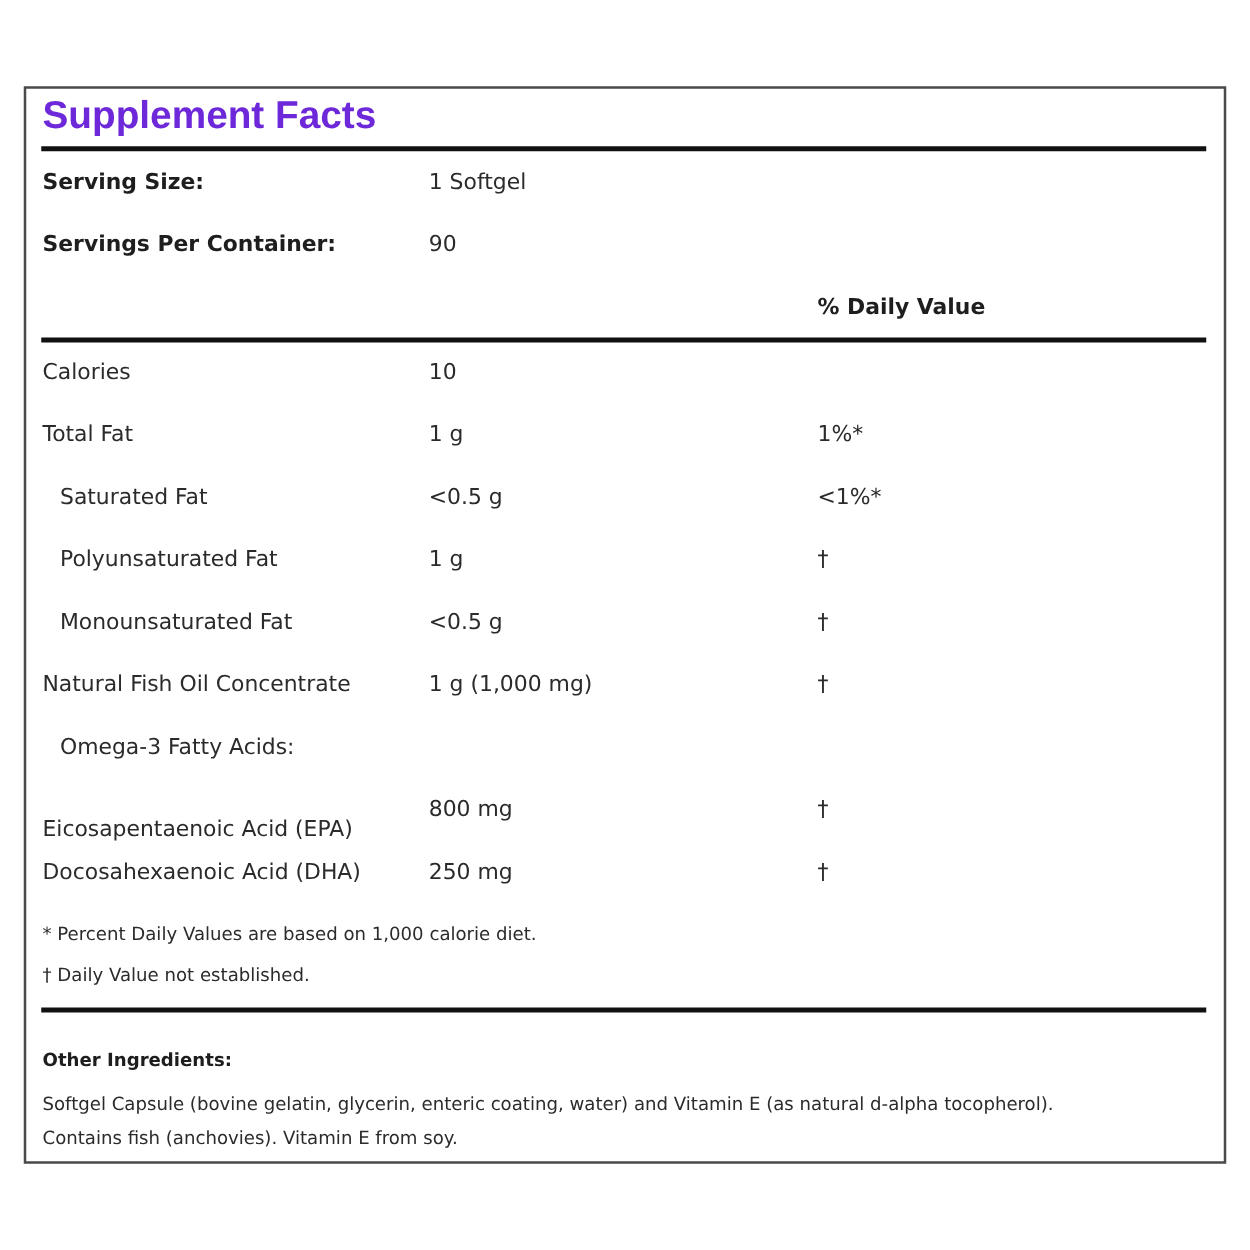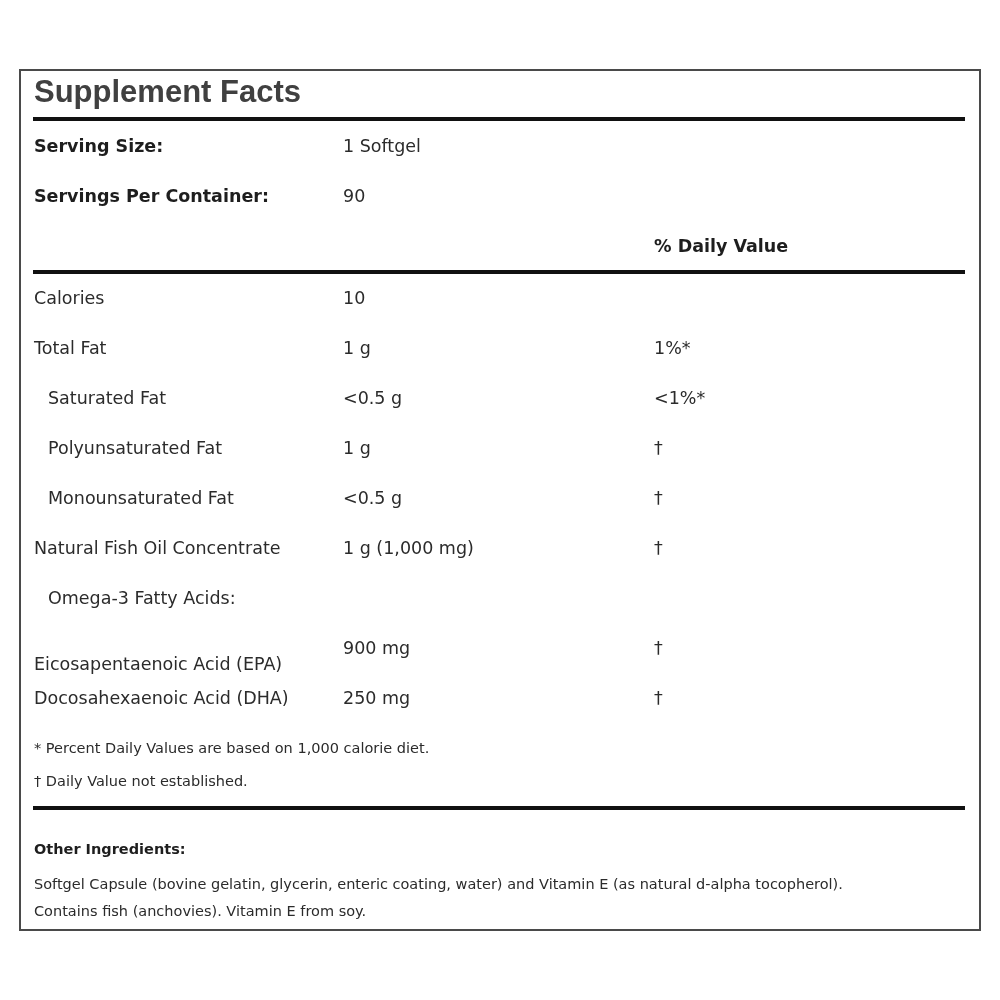--- a/index.html
+++ b/index.html
@@ -24,21 +24,21 @@
       border: 2px solid #4a4a4a;
       box-sizing: content-box;
     }
     .title {
       position: absolute;
       left: 13px;
       top: 3px;
       font-family: "Liberation Sans", sans-serif;
       font-weight: bold;
       font-size: 31px;
-      color: #404040;
+      color: #6d28d9;
       letter-spacing: 0px;
       white-space: nowrap;
     }
     .rule {
       position: absolute;
       left: 12px;
       width: 932px;
       height: 4px;
       background: #111111;
     }
@@ -118,21 +118,21 @@
   </div>
 
   <div>
     <div class="txt col1-indent" style="top:516px;">Omega-3 Fatty Acids:</div>
     <div class="txt col2" style="top:516px;"></div>
     <div class="txt col3" style="top:516px;"></div>
   </div>
 
   <div>
     <div class="txt col1" style="top:582px;">Eicosapentaenoic Acid (EPA)</div>
-    <div class="txt col2" style="top:566px;">900 mg</div>
+    <div class="txt col2" style="top:566px;">800 mg</div>
     <div class="txt col3" style="top:566px;">†</div>
   </div>
 
   <div>
     <div class="txt col1" style="top:616px;text-align:center;">Docosahexaenoic Acid (DHA)</div>
     <div class="txt col2" style="top:616px;">250 mg</div>
     <div class="txt col3" style="top:616px;">†</div>
   </div>
 
   <div class="txt small col1" style="top:667px;">* Percent Daily Values are based on 1,000 calorie diet.</div>

